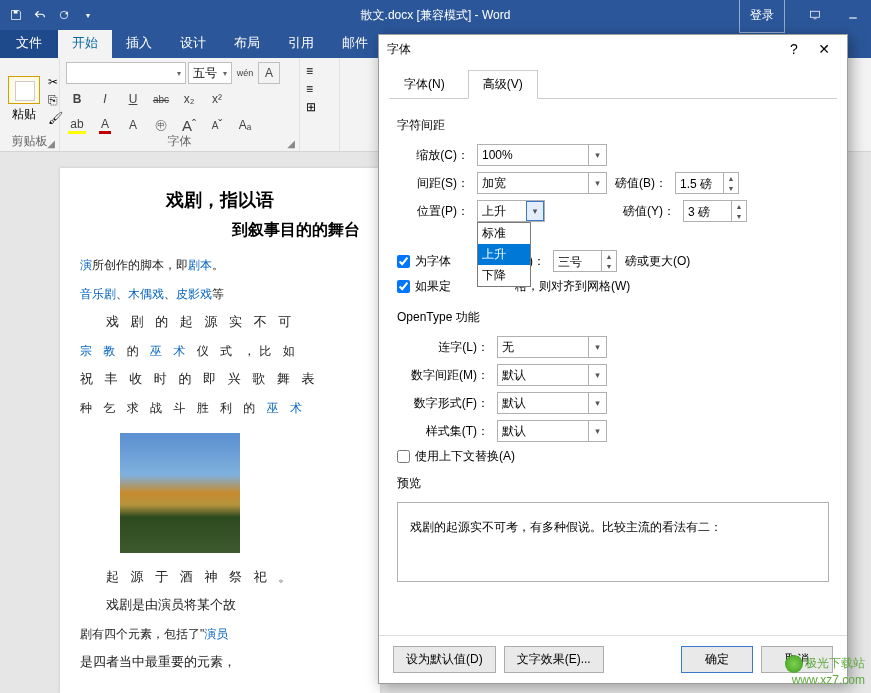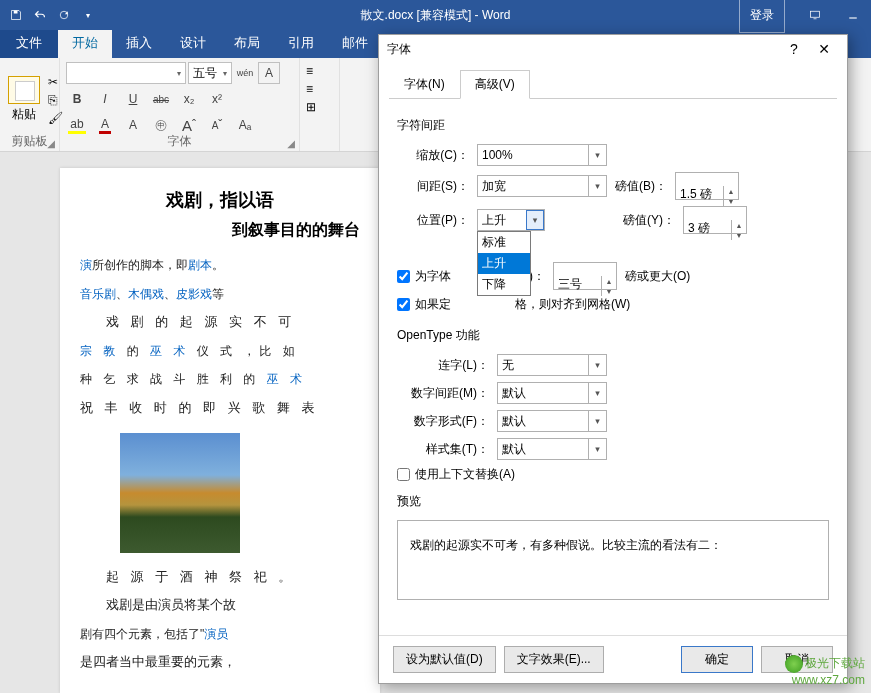--- a/index.html
+++ b/index.html
@@ -38,32 +38,32 @@
 .doc-area{background:#fff;margin:16px 30px 0 60px;padding:20px 20px;width:320px;position:relative;box-shadow:0 0 3px rgba(0,0,0,.15)}
 .doc-area h1{font-size:18px;font-family:"SimHei";margin-bottom:8px;text-align:center}
 .doc-area h2{font-size:16px;font-family:"SimHei";margin-bottom:10px;text-align:right}
 .doc-area p{font-size:13px;line-height:2.2;text-align:justify;text-indent:2em;color:#222}
 .doc-area .link{color:#0563c1}
 .doc-img{width:120px;height:120px;background:linear-gradient(to bottom,#5b8fd0 0%,#7fb0dd 35%,#c78b2e 50%,#b5943e 60%,#2d4a1f 70%,#3d5a2f 100%);margin:10px 0 10px 40px}
 .dialog{position:absolute;top:34px;left:378px;width:470px;height:650px;background:#fff;border:1px solid #9e9e9e;box-shadow:3px 3px 14px rgba(0,0,0,.35);display:flex;flex-direction:column}
 .dlg-title{height:28px;display:flex;align-items:center;padding:0 8px;font-size:12px}
 .dlg-title .spacer{flex:1}
 .dlg-title .help,.dlg-title .close{width:30px;height:24px;display:flex;align-items:center;justify-content:center;font-size:14px}
-.dlg-tabs{display:flex;gap:0;margin:6px 10px 0 10px;border-bottom:1px solid #ccc}
+.dlg-tabs{display:flex;gap:8px;margin:6px 10px 0 10px;border-bottom:1px solid #ccc}
 .dlg-tab{padding:5px 14px;border:1px solid transparent;border-bottom:none;cursor:pointer;position:relative;top:1px}
 .dlg-tab.active{border:1px solid #ccc;border-bottom:1px solid #fff;background:#fff}
 .dlg-body{padding:10px 18px;flex:1;overflow:hidden}
 .section-title{margin:8px 0 10px 0}
 .form-row{display:flex;align-items:center;margin:6px 0;gap:8px}
 .form-row label{width:72px;text-align:right}
 .combo{border:1px solid #b0b0b0;background:#fff;height:22px;display:flex;align-items:center;padding:0 4px;position:relative}
 .combo .cbtn{border-left:1px solid #b0b0b0;width:18px;height:20px;display:flex;align-items:center;justify-content:center;margin-left:auto;font-size:9px;color:#555;margin-right:-4px}
 .combo.narrow{width:68px}
 .combo.mid{width:130px}
-.spin{border:1px solid #b0b0b0;background:#fff;height:22px;width:64px;display:flex;align-items:flex-start;padding:13px 4px;position:relative}
+.spin{border:1px solid #b0b0b0;background:#fff;height:22px;width:64px;display:flex;align-items:flex-end;padding:0 4px;position:relative}
 .spin .sbtns{display:flex;flex-direction:column;margin-left:auto;margin-right:-4px;border-left:1px solid #b0b0b0}
 .spin .sbtn{height:10px;width:14px;font-size:7px;display:flex;align-items:center;justify-content:center;color:#555}
 .chk{display:flex;align-items:center;gap:5px}
 .chk input{width:13px;height:13px}
 .dropdown-popup{position:absolute;top:0;left:-1px;background:#fff;border:1px solid #7a7a7a;width:54px;z-index:10}
 .dropdown-popup .opt{padding:2px 4px}
 .dropdown-popup .opt.sel{background:#0078d7;color:#fff}
 .preview-box{border:1px solid #b0b0b0;height:80px;margin:8px 0;padding:16px 12px;font-size:13px}
 .dlg-footer{border-top:1px solid #ddd;padding:10px 14px;display:flex;gap:8px}
 .btn{border:1px solid #adadad;background:#e9e9e9;padding:4px 12px;cursor:pointer;min-width:72px;text-align:center}
@@ -191,22 +191,22 @@
 </div>
 
 <div class="content">
   <div class="doc-area">
     <h1>戏剧，指以语</h1>
     <h2>到叙事目的的舞台</h2>
     <p style="text-indent:0"><span class="link">演</span><span>所创作的脚本，即</span><span class="link">剧本</span><span>。</span></p>
     <p style="text-indent:0"><span class="link">音乐剧</span><span>、</span><span class="link">木偶戏</span><span>、</span><span class="link">皮影戏</span><span>等</span></p>
     <p style="letter-spacing:4px">戏 剧 的 起 源 实 不 可</p>
     <p style="text-indent:0;letter-spacing:4px"><span class="link">宗 教</span><span> 的 </span><span class="link">巫 术</span><span> 仪 式 ，比 如</span></p>
+    <p style="text-indent:0;letter-spacing:4px">祝 丰 收 时 的 即 兴 歌 舞 表</p>
     <p style="text-indent:0;letter-spacing:4px"><span>种 乞 求 战 斗 胜 利 的 </span><span class="link">巫 术</span></p>
-    <p style="text-indent:0;letter-spacing:4px">祝 丰 收 时 的 即 兴 歌 舞 表</p>
     <div class="doc-img"></div>
     <p style="letter-spacing:4px">起 源 于 酒 神 祭 祀 。</p>
     <p>戏剧是由演员将某个故</p>
     <p style="text-indent:0"><span>剧有四个元素，包括了"</span><span class="link">演员</span></p>
     <p style="text-indent:0">是四者当中最重要的元素，</p>
   </div>
 </div>
 
 <div class="dialog">
   <div class="dlg-title">

